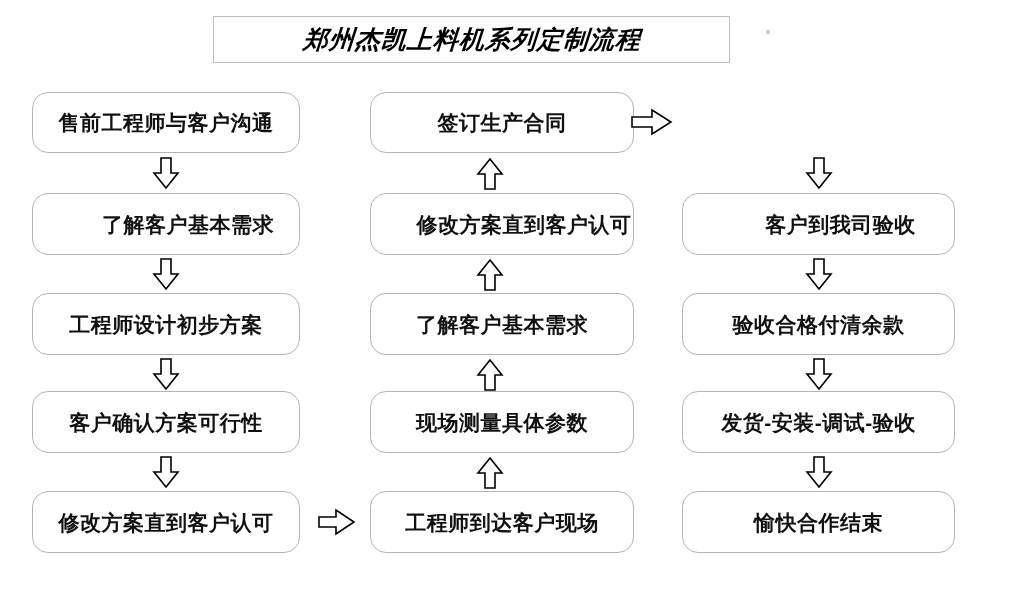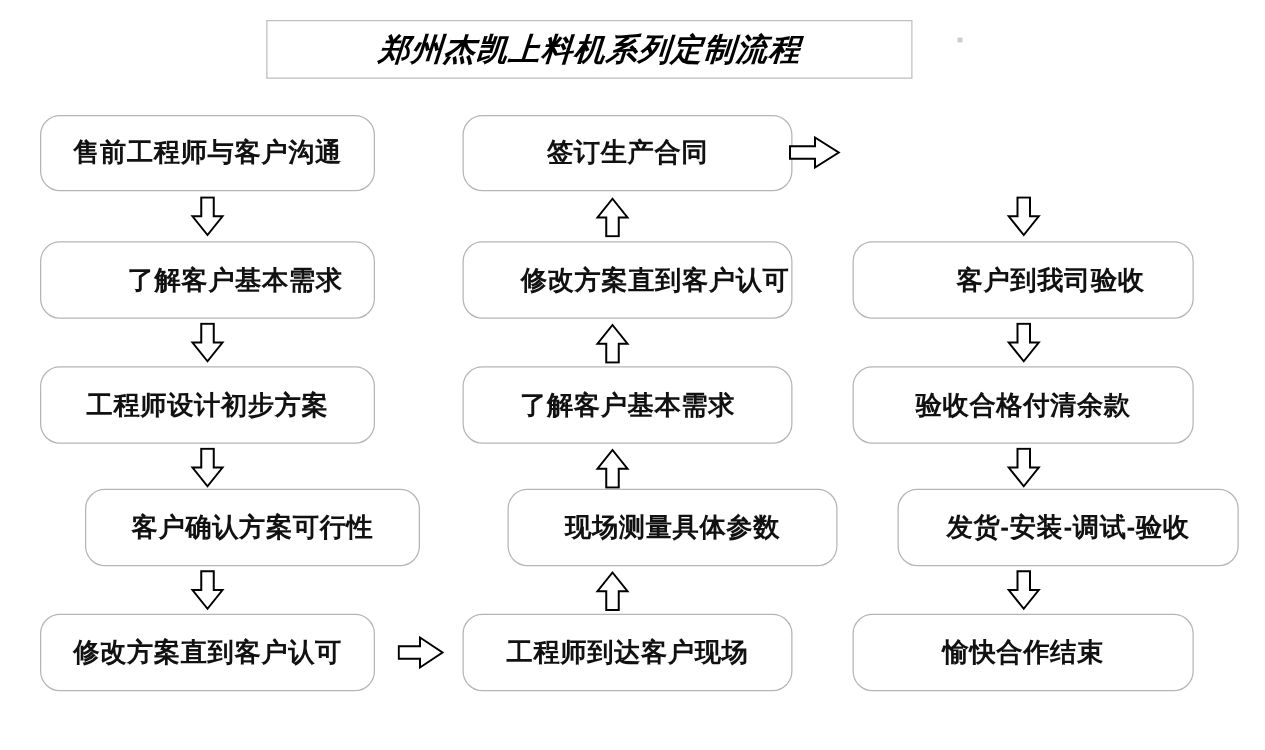--- a/index.html
+++ b/index.html
@@ -79,21 +79,21 @@
   }
 
   
   .col1 { left: 32px;  width: 268px; }
   .col2 { left: 370px; width: 264px; }
   .col3 { left: 682px; width: 273px; }
 
   .row1 { top: 92px;  height: 61px; }
   .row2 { top: 193px; height: 62px; padding-left: 44px; }
   .row3 { top: 293px; height: 62px; text-align: center; }
-  .row4 { top: 391px; height: 62px; margin-left: 36px; }
+  .row4 { top: 391px; height: 62px; }
   .row5 { top: 491px; height: 62px; }
 
   
   .arrow {
     position: absolute;
   }
   .arrow svg { display: block; }
 </style>
 </head>
 <body>

